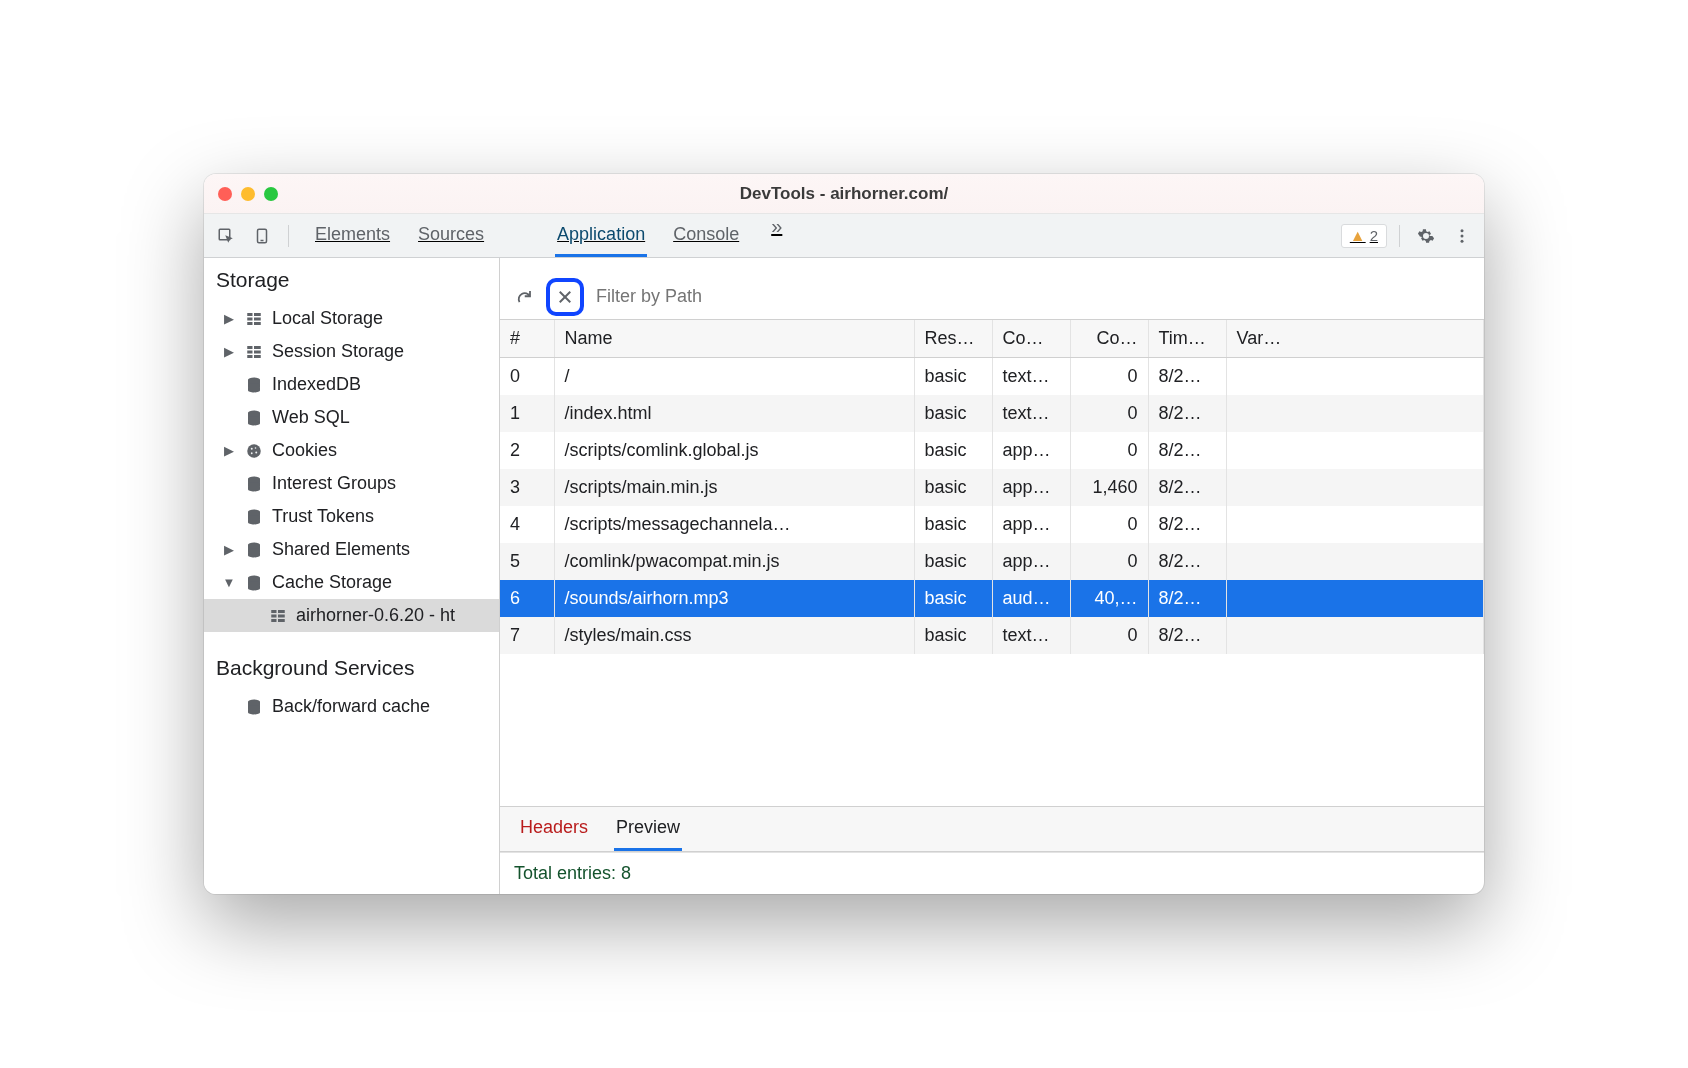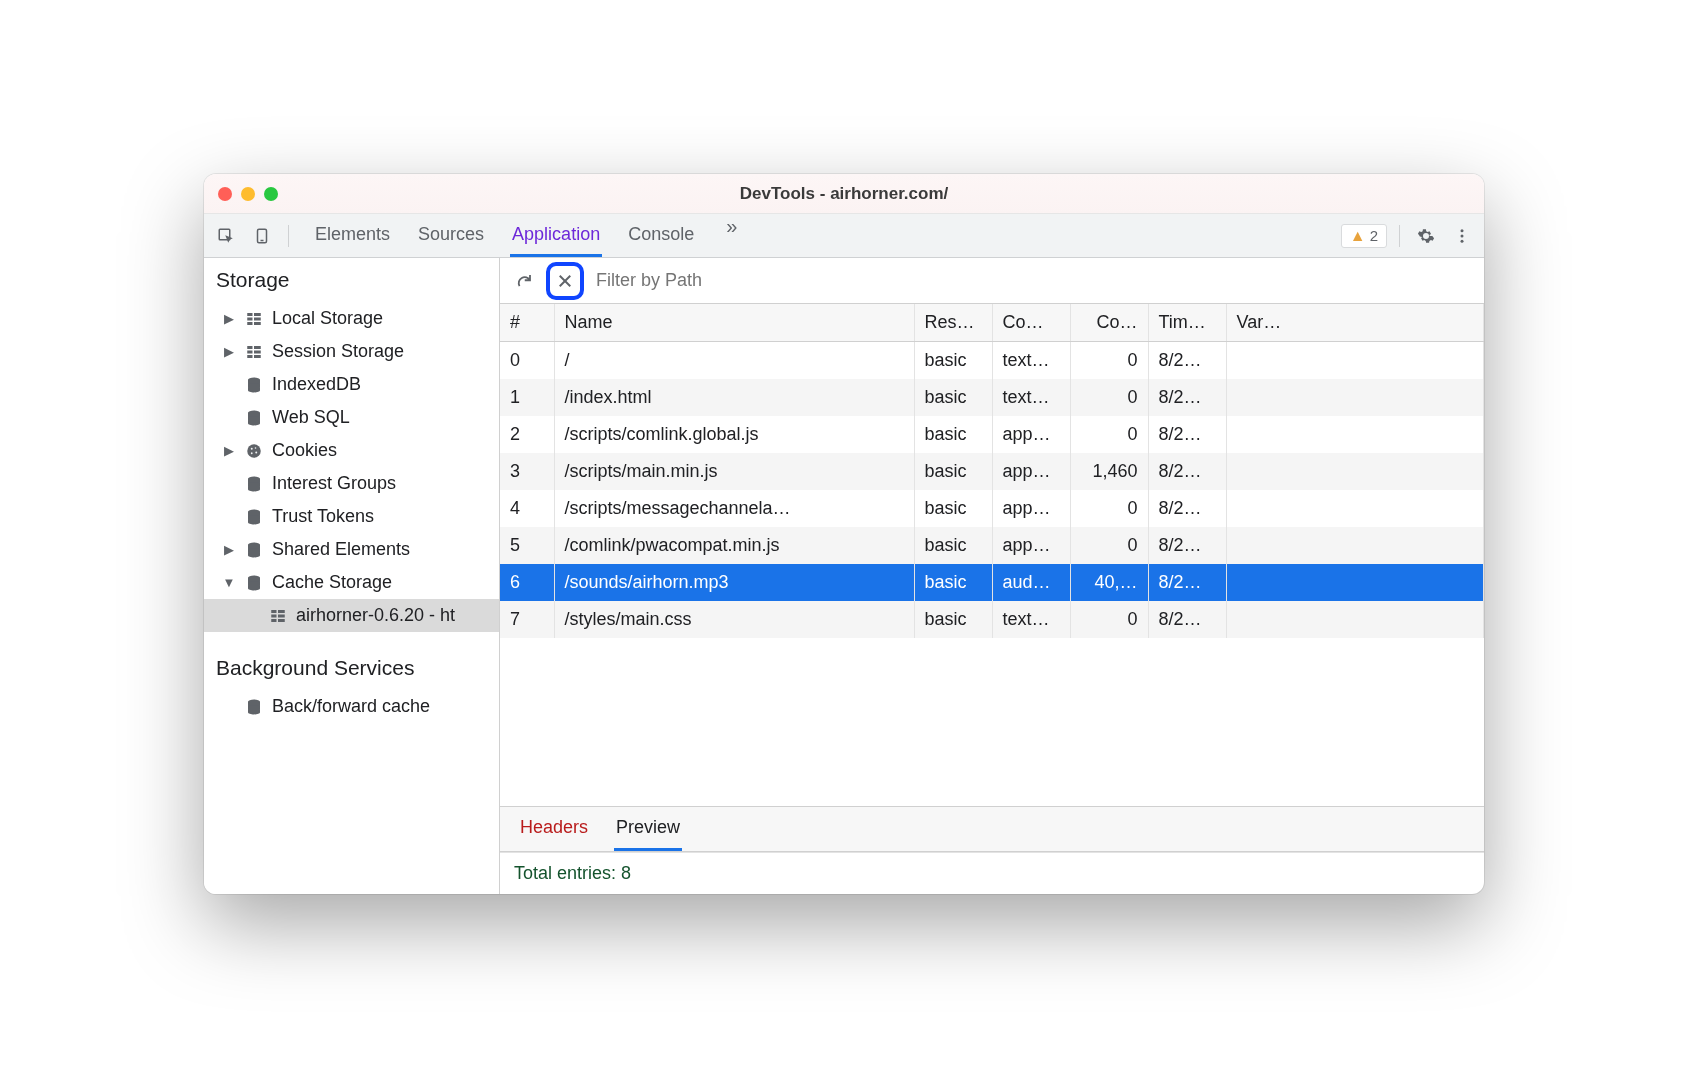--- a/index.html
+++ b/index.html
@@ -37,33 +37,34 @@
 .dot.green { background: #28c840; }
 .title { position: absolute; left: 0; right: 0; text-align: center; font-size: 17px; font-weight: 600; color: #3a3a3a; }
 .toolbar {
   height: 44px;
   background: #f1f3f4;
   border-bottom: 1px solid #cfd1d3;
   display: flex;
   align-items: center;
   padding: 0 8px;
   gap: 8px;
+  text-decoration: underline;
 }
 .tool-icon {
   width: 28px; height: 28px;
   display: flex; align-items: center; justify-content: center;
   color: #5f6368; cursor: pointer;
 }
 .vsep { width: 1px; height: 22px; background: #cfd1d3; margin: 0 4px; }
 .tabs { display: flex; gap: 24px; margin-left: 12px; flex: 0 0 auto; }
 .tab {
   font-size: 18px; color: #5f6368; padding: 9px 2px; cursor: pointer;
   border-bottom: 3px solid transparent;
 }
-.tab.active { color: #6d28d9; border-bottom-color: #1a73e8; }
+.tab.active { color: #0c4a6e; border-bottom-color: #1a73e8; margin-left: 45px; }
 .more-tabs { color: #5f6368; font-size: 20px; padding: 0 6px; cursor: pointer; }
 .spacer { flex: 1; }
 .warning-badge {
   display: flex; align-items: center; gap: 4px;
   border: 1px solid #d9dbdd; border-radius: 3px;
   padding: 2px 8px; font-size: 15px; color: #5f6368;
   background: #fff;
 }
 .warn-tri { color: #e8a33d; font-size: 16px; }
 .body { flex: 1; display: flex; overflow: hidden; }
@@ -82,21 +83,21 @@
   padding: 6px 0 6px 18px; cursor: pointer; white-space: nowrap;
 }
 .tree-row .arrow { width: 14px; color: #5f6368; font-size: 13px; display: inline-block; text-align: center; }
 .tree-row .icon { width: 20px; color: #5f6368; display: inline-flex; justify-content: center; }
 .tree-child { padding-left: 64px; align-items: center; }
 .tree-child.sel { background: #dadada; }
 .truncate { overflow: hidden; text-overflow: ellipsis; }
 .main { flex: 1; display: flex; flex-direction: column; overflow: hidden; }
 .filterbar {
   height: 46px; border-bottom: 1px solid #d0d0d0;
-  display: flex; align-items: center; padding: 9px 8px; gap: 6px;
+  display: flex; align-items: center; padding: 9px 8px; gap: 6px; margin-top: 16px;
 }
 .icon-btn {
   width: 32px; height: 32px; display: flex; align-items: center; justify-content: center;
   color: #5f6368; cursor: pointer; border-radius: 4px;
 }
 .highlight-ring {
   border: 4px solid #1045ff; border-radius: 10px; padding: 1px;
 }
 .filter-input {
   flex: 1; height: 32px; font-size: 18px; border: none; outline: none;

